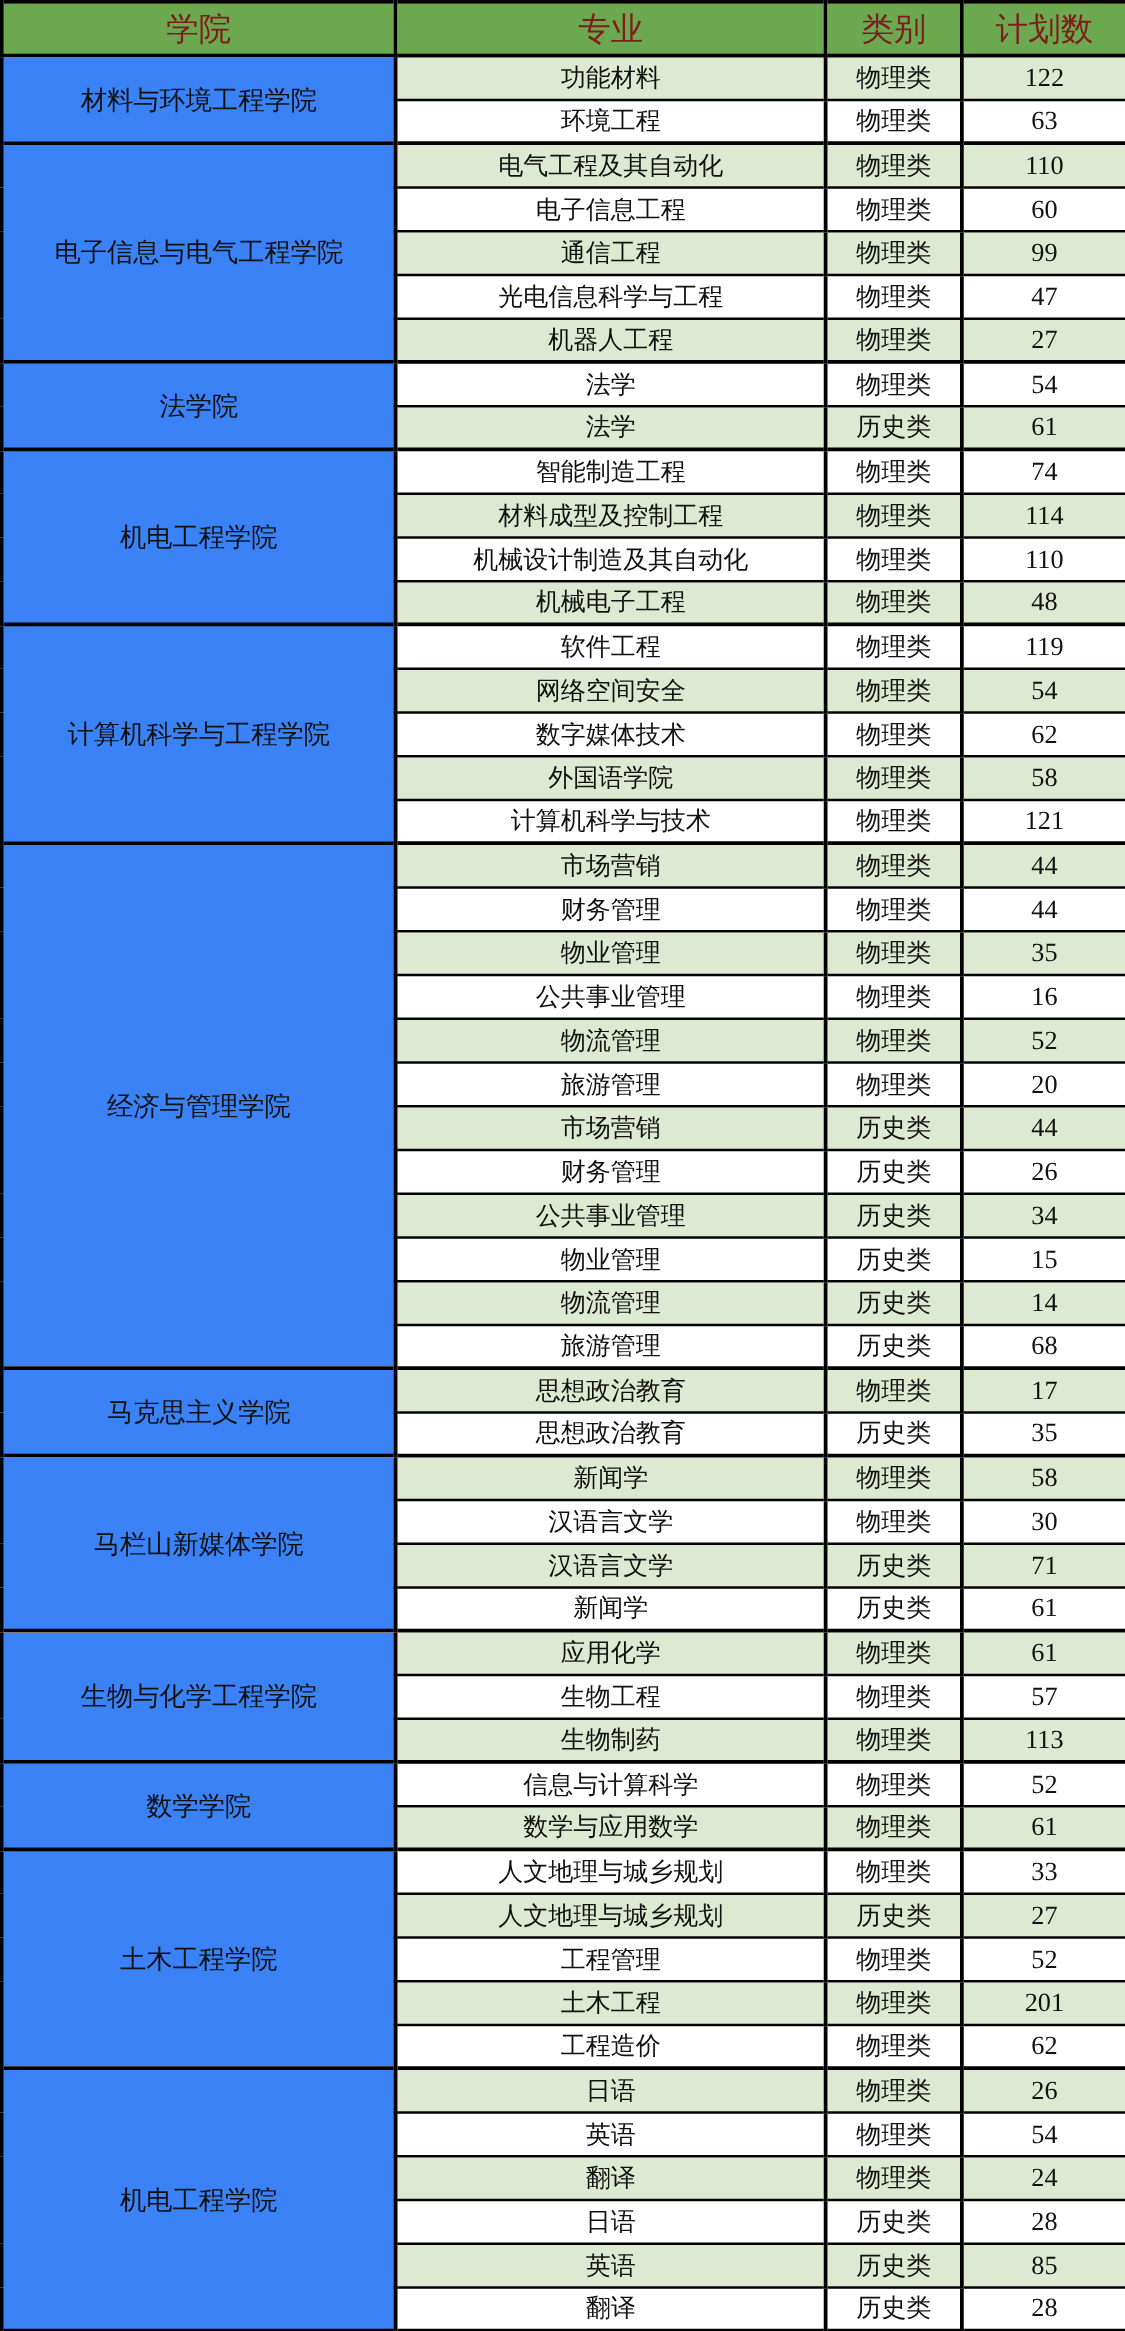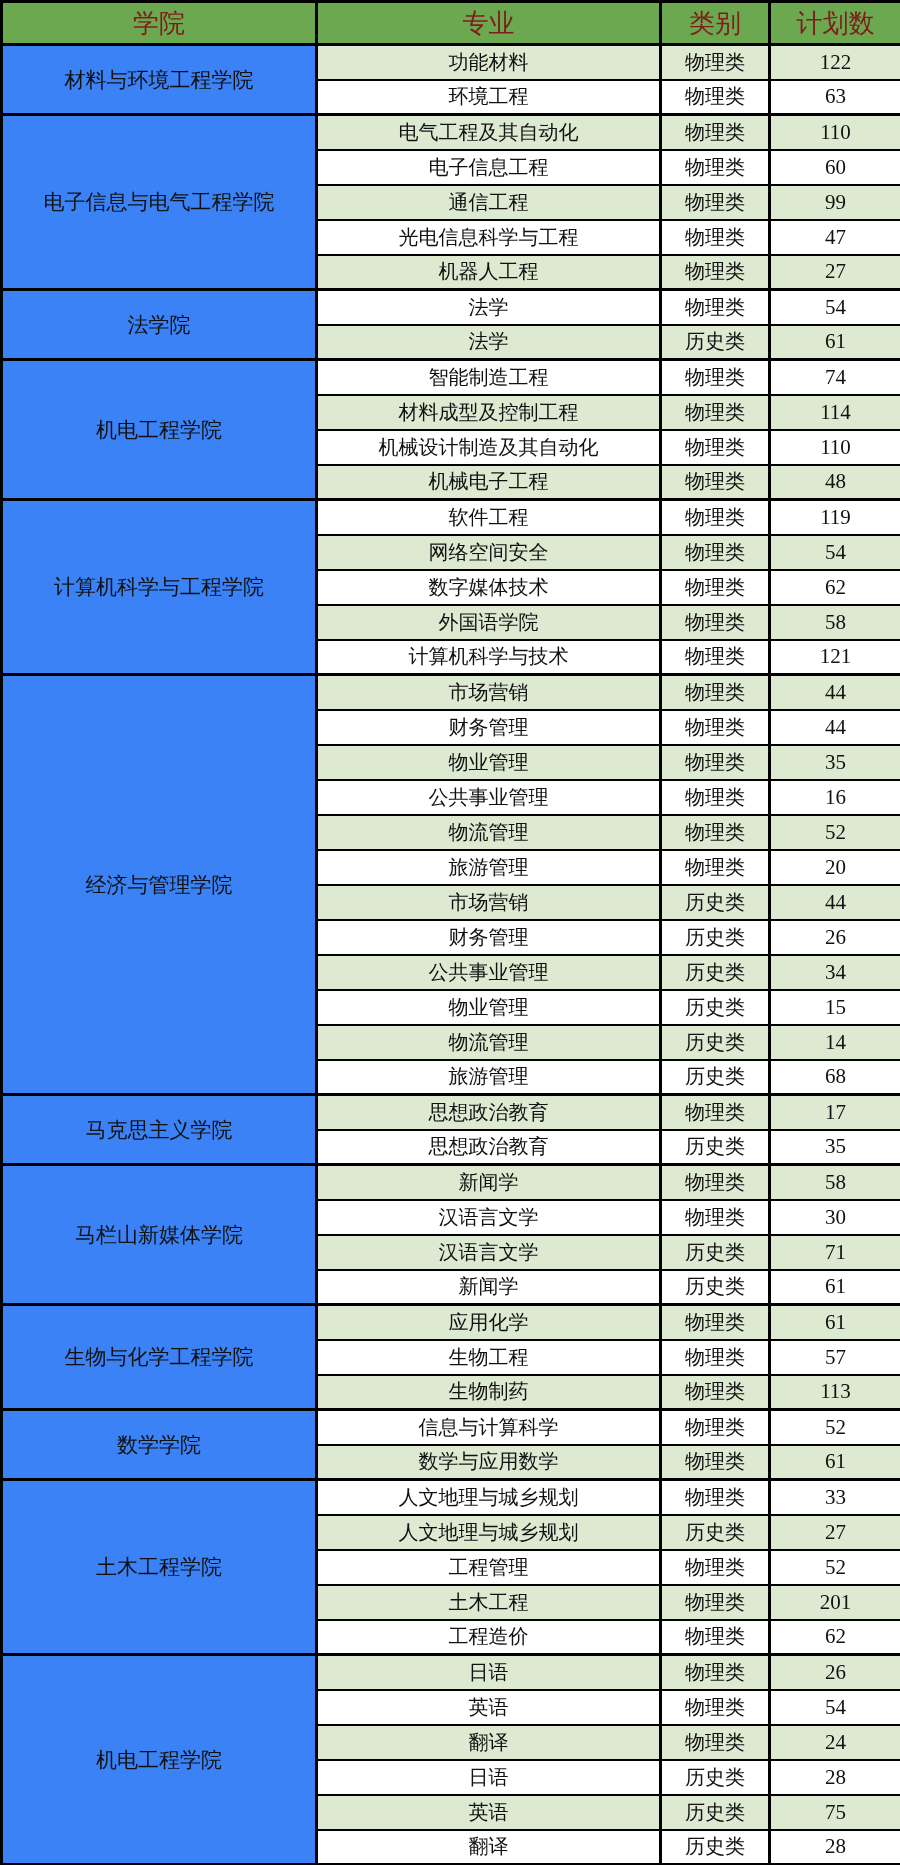--- a/index.html
+++ b/index.html
@@ -334,21 +334,21 @@
           <td class="plan-cell">24</td>
         </tr>
         <tr class="row-white">
           <td class="major-cell">日语</td>
           <td class="category-cell">历史类</td>
           <td class="plan-cell">28</td>
         </tr>
         <tr class="row-green">
           <td class="major-cell">英语</td>
           <td class="category-cell">历史类</td>
-          <td class="plan-cell">75</td>
+          <td class="plan-cell">85</td>
         </tr>
         <tr class="row-white">
           <td class="major-cell">翻译</td>
           <td class="category-cell">历史类</td>
           <td class="plan-cell">28</td>
         </tr>
       </tbody>
   </table>
 </div>
 

